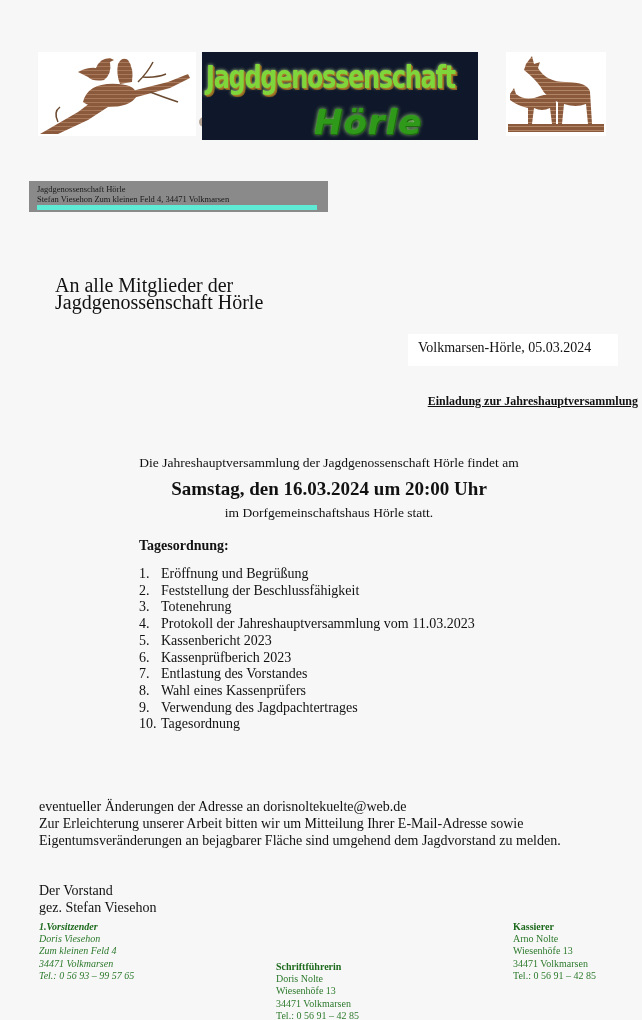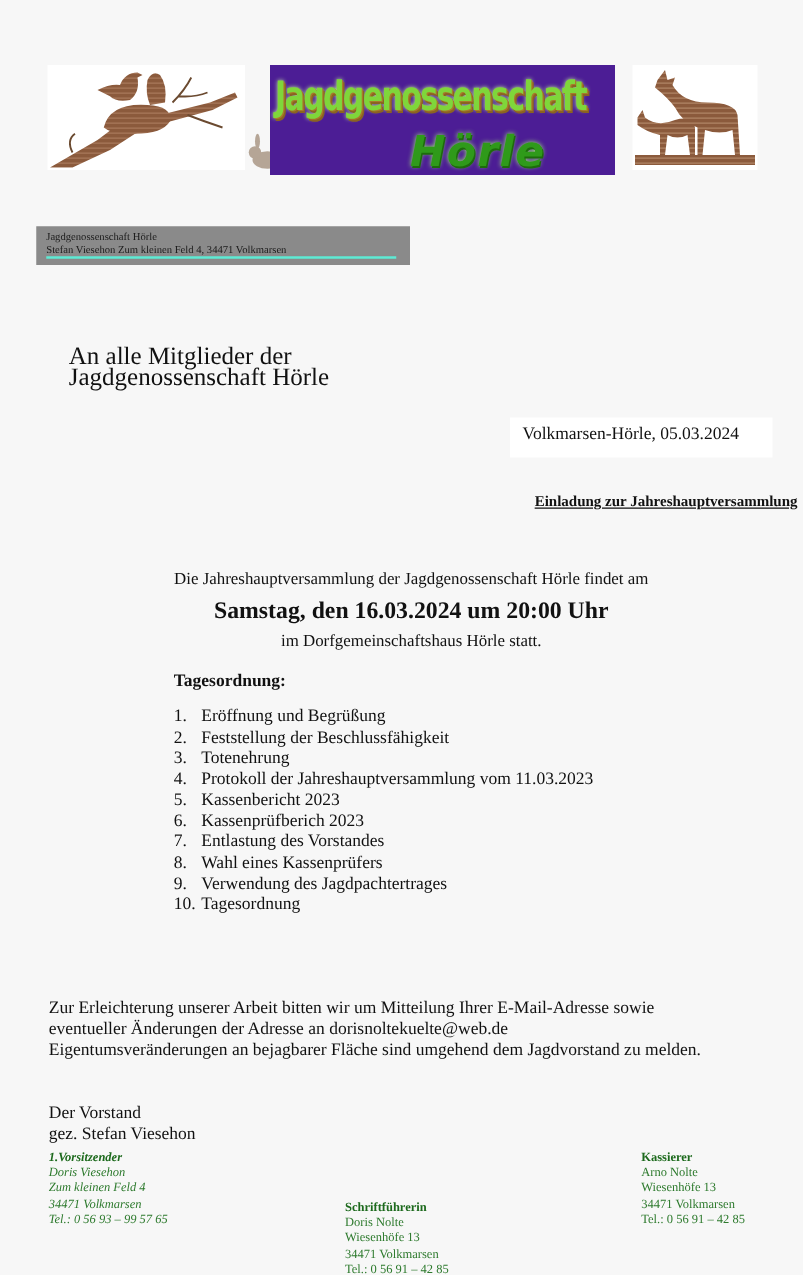--- a/index.html
+++ b/index.html
@@ -2,41 +2,41 @@
 <html><head>
 <meta charset="utf-8">
 <style>
   * { box-sizing: border-box; margin: 0; padding: 0; }
   html, body { width: 642px; height: 1020px; background: #f7f7f7; overflow: hidden; }
   body { font-family: "Liberation Serif", "DejaVu Serif", serif; color: #111; position: relative; }
 
   .header { position: absolute; left: 38px; top: 52px; width: 570px; height: 88px; }
   .logo-left { position: absolute; left: 0; top: 0; width: 158px; height: 84px; background: #fff; overflow: hidden; }
   .logo-rabbit { position: absolute; left: 158px; top: 54px; width: 32px; height: 30px; }
-  .logo-center { position: absolute; left: 178px; top: 0; width: 276px; height: 88px; background: #4c1d95; }
+  .logo-center { position: absolute; left: 164px; top: 0; width: 276px; height: 88px; background: #0f172a; }
   .logo-right { position: absolute; left: 468px; top: 0; width: 100px; height: 84px; background: #fff; }
   .logo-title1 {
     position: absolute; left: 4px; top: 6px;
     font-family: "DejaVu Sans", sans-serif; font-size: 24px; font-weight: bold;
     color: #7fd63a; letter-spacing: -1.3px; transform: scaleY(1.35); transform-origin: left top;
     text-shadow: 1px 1px 0 #a77a2a, 2px 2px 0 #8b6321, 0 0 3px #c8f59a;
   }
   .logo-title2 {
     position: absolute; left: 112px; top: 50px;
     font-family: "DejaVu Sans", sans-serif; font-size: 34px; font-style: italic; font-weight: bold;
     color: #2f9a1a; letter-spacing: 1px;
     text-shadow: 1px 1px 0 #1d6b0c, 0 0 4px #a9f07a;
   }
 
   .sender-box {
     position: absolute; left: 29px; top: 181px; width: 299px; height: 31px;
     background: #8a8a8a; padding: 3px 8px;
     font-size: 8.5px; line-height: 10px; color: #1a1a1a;
   }
-  .sender-line2 { border-bottom: 2px solid #5eead4; display: block; padding-bottom: 1px; width: 280px; }
+  .sender-line2 { border-bottom: 5px solid #5eead4; display: block; padding-bottom: 1px; width: 280px; }
 
   .recipient { position: absolute; left: 55px; top: 277px; font-size: 20px; line-height: 17px; }
 
   .date-box { position: absolute; left: 408px; top: 334px; width: 210px; height: 32px; background: #fff; padding-top: 6px; padding-left: 10px; font-size: 14px; }
 
   .title { position: absolute; left: 0; width: 638px; top: 394px; text-align: right; font-size: 12px; font-weight: bold; text-decoration: underline; }
 
   .intro { position: absolute; left: 0; width: 658px; top: 455px; text-align: center; font-size: 13.5px; }
   .when { position: absolute; left: 0; width: 658px; top: 478px; text-align: center; font-size: 19px; font-weight: bold; }
   .where { position: absolute; left: 0; width: 658px; top: 505px; text-align: center; font-size: 13.5px; }
@@ -156,22 +156,22 @@
       <span class="num">9.</span>
       <span>Verwendung des Jagdpachtertrages</span>
     </li>
   <li>
       <span class="num">10.</span>
       <span>Tagesordnung</span>
     </li>
 </ol>
 
 <div class="notice">
+  <div><span>eventueller Änderungen der Adresse an </span><span>dorisnoltekuelte@web.de</span></div>
   <div>Zur Erleichterung unserer Arbeit bitten wir um Mitteilung Ihrer E-Mail-Adresse sowie</div>
-  <div><span>eventueller Änderungen der Adresse an </span><span>dorisnoltekuelte@web.de</span></div>
   <div>Eigentumsveränderungen an bejagbarer Fläche sind umgehend dem Jagdvorstand zu melden.</div>
 </div>
 
 <div class="signoff">
   <div>Der Vorstand</div>
   <div>gez. Stefan Viesehon</div>
 </div>
 
 <div class="contacts">
   <div class="contact c1">

